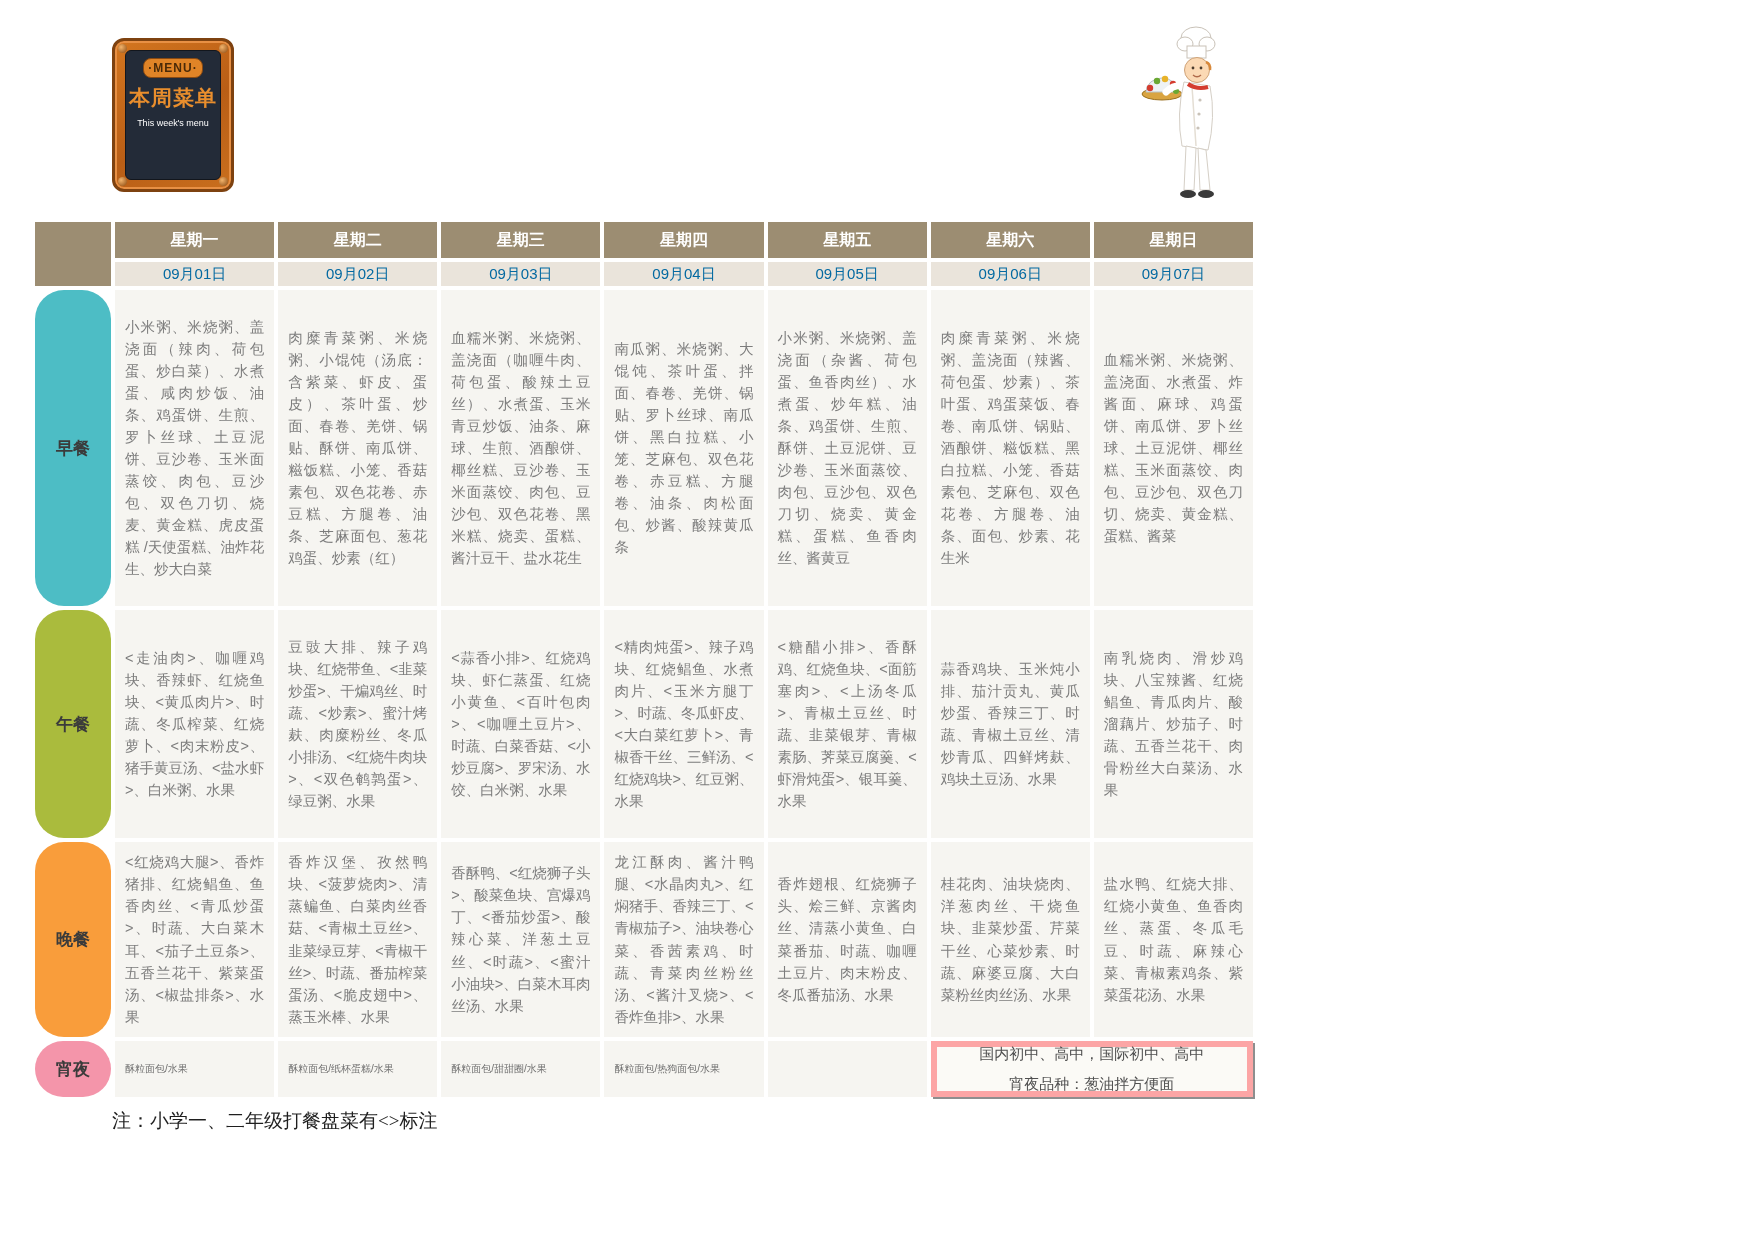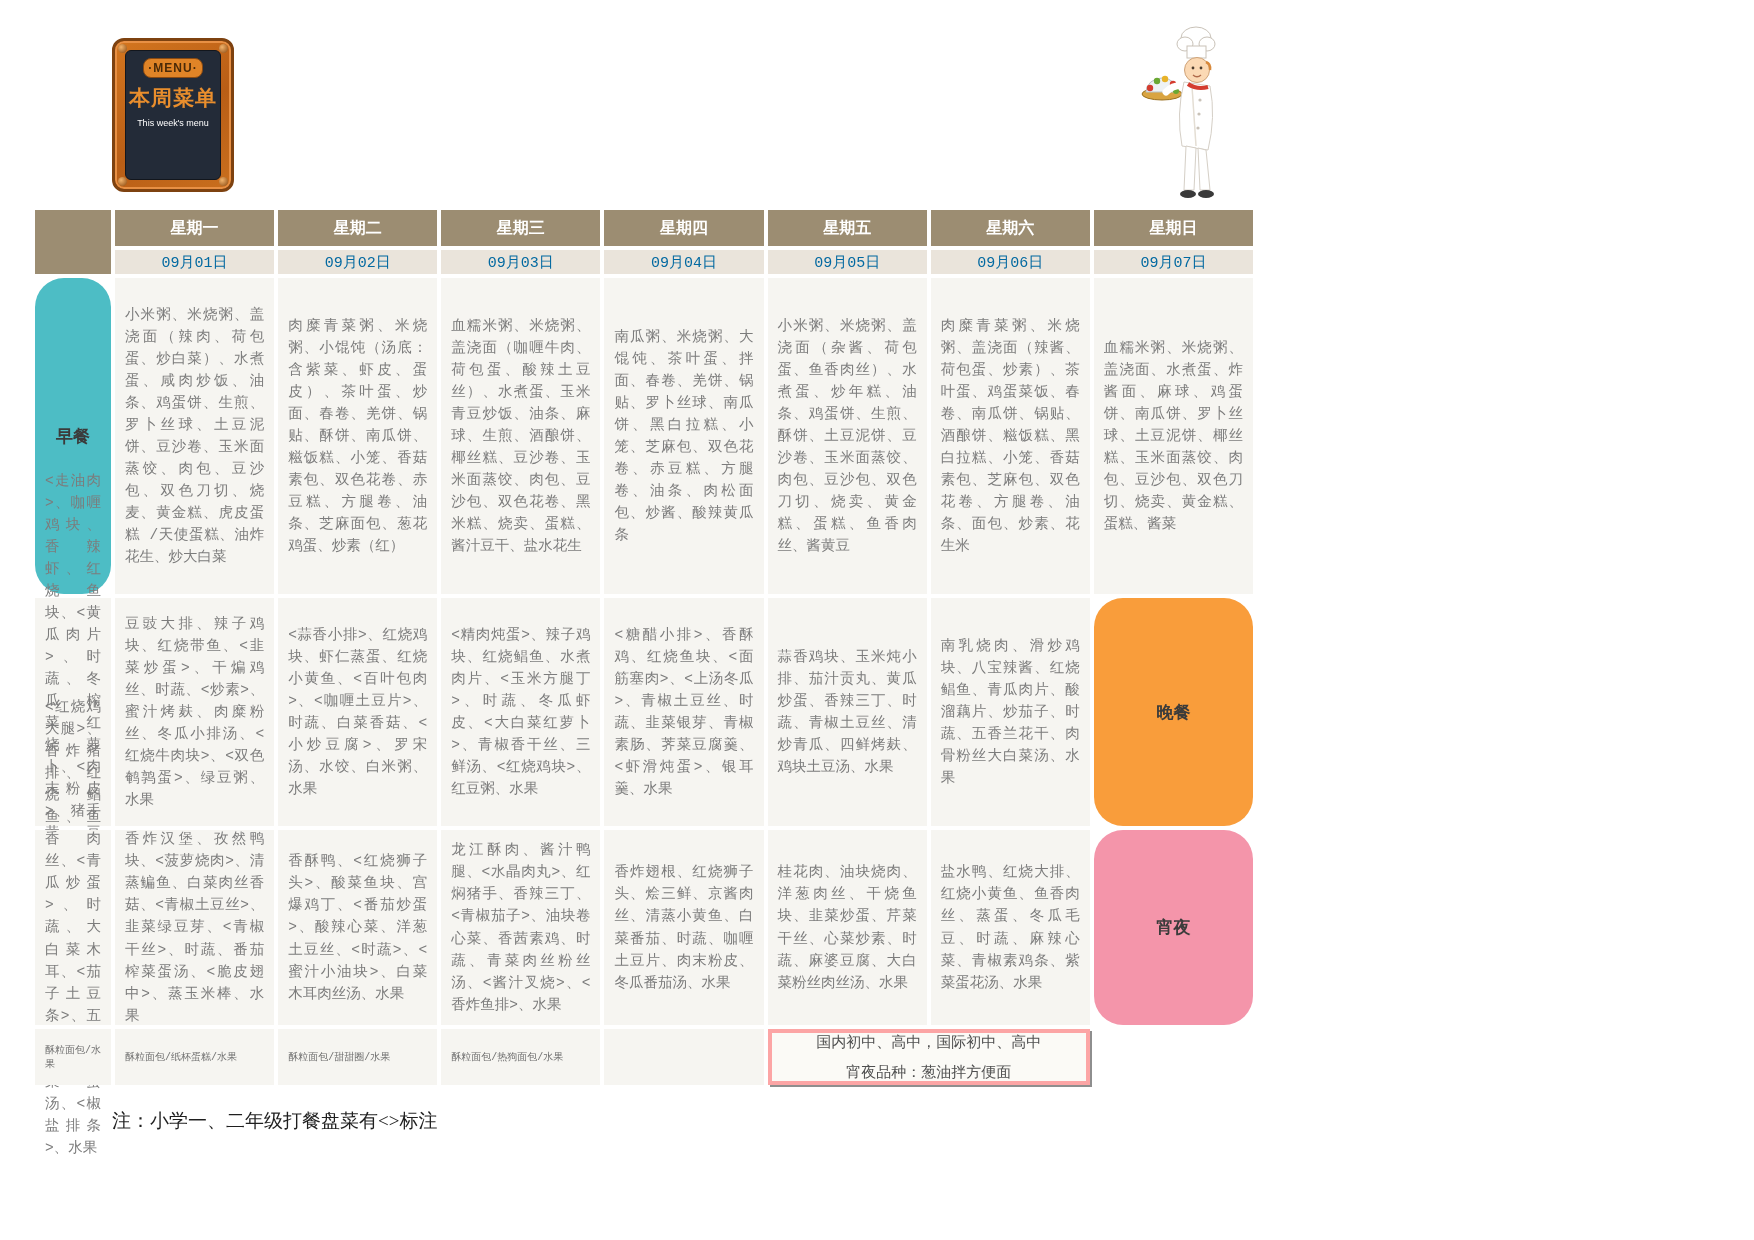--- a/index.html
+++ b/index.html
@@ -21,41 +21,41 @@
   .logo-subtitle{margin-top:6px;color:#ffffff;font-size:9px;}
   .bolt{position:absolute;width:9px;height:9px;border-radius:50%;
         background:radial-gradient(circle at 35% 35%,#f2b36b,#8a4a12);}
   .bolt.tl{left:3px;top:3px}.bolt.tr{right:3px;top:3px}
   .bolt.bl{left:3px;bottom:3px}.bolt.br{right:3px;bottom:3px}
 
   
   .chef{position:absolute;left:1140px;top:22px;width:92px;height:190px;}
 
   
-  .menu-table{position:absolute;left:35px;top:210px;width:1218px;
+  .menu-table{position:absolute;left:35px;top:222px;width:1218px;
         display:grid;grid-template-columns:76px repeat(7,1fr);
-        grid-template-rows:36px 24px 316px 228px 195px 56px;gap:4px;font-family:Liberation Mono, monospace;}
+        grid-template-rows:36px 24px 316px 228px 195px 56px;gap:4px;}
   .corner{grid-row:1/3;background:#9c8d72;}
   .day-head{background:#9c8d72;color:#ffffff;font-weight:bold;font-size:16px;
         display:flex;align-items:center;justify-content:center;}
   .date-cell{background:#eae4db;color:#0369a1;font-size:15px;
         display:flex;align-items:center;justify-content:center;}
   .meal-label{color:#3b3b3b;font-weight:bold;font-size:17px;
         display:flex;align-items:center;justify-content:center;border-radius:29px;}
   .bg-breakfast{background:#4dbdc5;}
   .bg-lunch{background:#aabb3d;}
   .bg-dinner{background:#f99d3b;}
   .bg-snack{background:#f495aa;}
   .menu-cell{background:#f6f5f1;display:flex;align-items:center;
         padding:6px 10px;box-sizing:border-box;}
   .cell-text{width:100%;font-size:14.5px;line-height:1.52;color:#7c7c7c;
         text-align:justify;}
   .snack-cell{background:#f6f5f1;display:flex;align-items:center;
         padding:0 10px;box-sizing:border-box;font-size:10px;color:#6f6f6f;}
-  .special-box{grid-column:span 2;background:#fbfaf6;border:4px solid #fca5a5;
+  .special-box{grid-column:span 2;background:#fbfaf6;border:6px solid #fca5a5;
         box-shadow:2px 2px 0 rgba(50,50,50,.55);
         display:flex;flex-direction:column;align-items:center;justify-content:center;
         gap:11px;font-size:15px;color:#4f4f4f;box-sizing:border-box;}
 
   .footnote{position:absolute;left:112px;top:1108px;font-size:19px;color:#1f1f1f;
         font-family:"Liberation Serif",serif;}
 </style>
 </head>
 <body>
 
@@ -145,20 +145,21 @@
     <div class="menu-cell">
         <div class="cell-text">小米粥、米烧粥、盖浇面（杂酱、荷包蛋、鱼香肉丝）、水煮蛋、炒年糕、油条、鸡蛋饼、生煎、酥饼、土豆泥饼、豆沙卷、玉米面蒸饺、肉包、豆沙包、双色刀切、烧卖、黄金糕、蛋糕、鱼香肉丝、酱黄豆</div>
       </div>
     <div class="menu-cell">
         <div class="cell-text">肉糜青菜粥、米烧粥、盖浇面（辣酱、荷包蛋、炒素）、茶叶蛋、鸡蛋菜饭、春卷、南瓜饼、锅贴、酒酿饼、糍饭糕、黑白拉糕、小笼、香菇素包、芝麻包、双色花卷、方腿卷、油条、面包、炒素、花生米</div>
       </div>
     <div class="menu-cell">
         <div class="cell-text">血糯米粥、米烧粥、盖浇面、水煮蛋、炸酱面、麻球、鸡蛋饼、南瓜饼、罗卜丝球、土豆泥饼、椰丝糕、玉米面蒸饺、肉包、豆沙包、双色刀切、烧卖、黄金糕、蛋糕、酱菜</div>
       </div>
 
+    <div class="meal-label bg-lunch">午餐</div>
     <div class="menu-cell">
         <div class="cell-text">&lt;走油肉&gt;、咖喱鸡块、香辣虾、红烧鱼块、&lt;黄瓜肉片&gt;、时蔬、冬瓜榨菜、红烧萝卜、&lt;肉末粉皮&gt;、猪手黄豆汤、&lt;盐水虾&gt;、白米粥、水果</div>
       </div>
     <div class="menu-cell">
         <div class="cell-text">豆豉大排、辣子鸡块、红烧带鱼、&lt;韭菜炒蛋&gt;、干煸鸡丝、时蔬、&lt;炒素&gt;、蜜汁烤麸、肉糜粉丝、冬瓜小排汤、&lt;红烧牛肉块&gt;、&lt;双色鹌鹑蛋&gt;、绿豆粥、水果</div>
       </div>
     <div class="menu-cell">
         <div class="cell-text">&lt;蒜香小排&gt;、红烧鸡块、虾仁蒸蛋、红烧小黄鱼、&lt;百叶包肉&gt;、&lt;咖喱土豆片&gt;、时蔬、白菜香菇、&lt;小炒豆腐&gt;、罗宋汤、水饺、白米粥、水果</div>
       </div>
     <div class="menu-cell">

